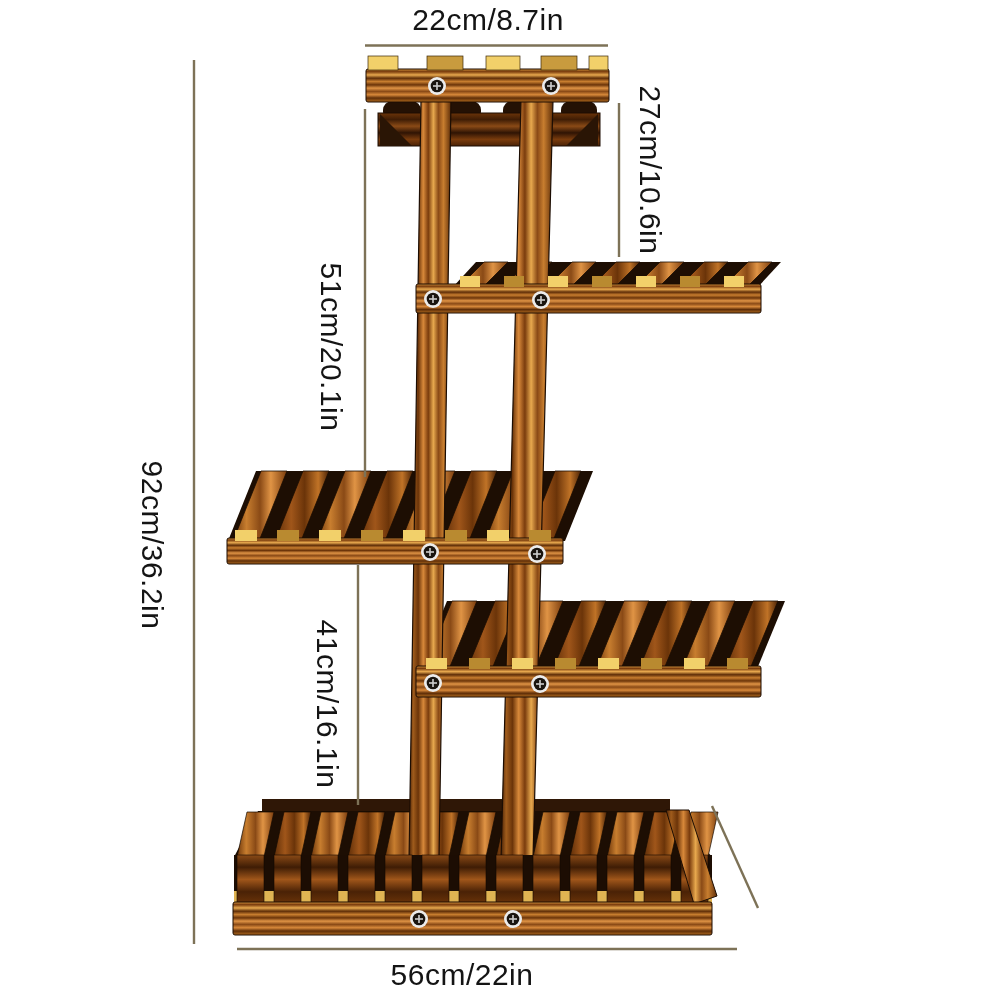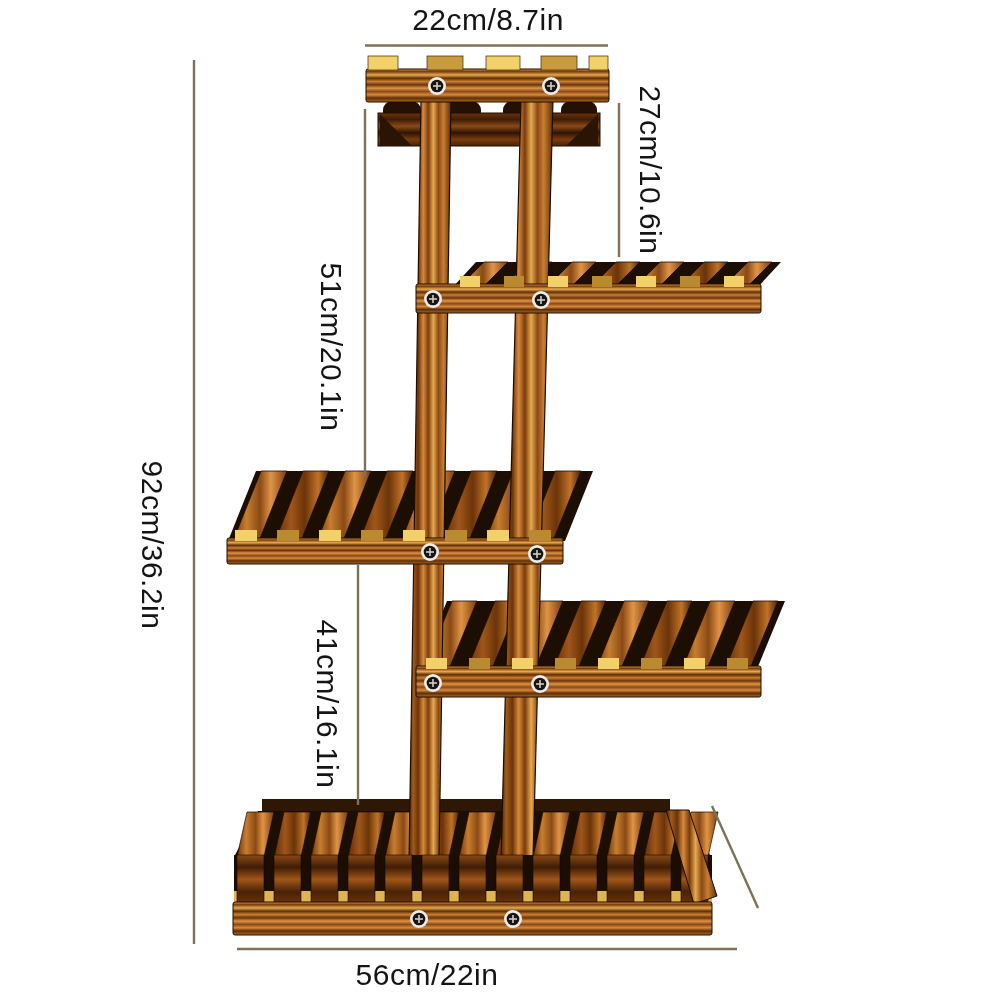--- a/index.html
+++ b/index.html
@@ -244,14 +244,14 @@
       <line x1="712" y1="806" x2="758" y2="908" stroke="#7d7257"></line>
       <line x1="237" y1="949" x2="737" y2="949" stroke="#7d7257"></line>
     </g>
   </svg>
 
   <div class="dim-label" style="left:488px;top:20px">22cm/8.7in</div>
   <div class="dim-label vert" style="left:650px;top:170px">27cm/10.6in</div>
   <div class="dim-label vert" style="left:331px;top:347px">51cm/20.1in</div>
   <div class="dim-label vert" style="left:152px;top:545px">92cm/36.2in</div>
   <div class="dim-label vert" style="left:327px;top:704px">41cm/16.1in</div>
-  <div class="dim-label" style="left:427px;top:975px">56cm/22in</div>
+  <div class="dim-label" style="left:462px;top:975px">56cm/22in</div>
 </div>
 
 </body></html>

